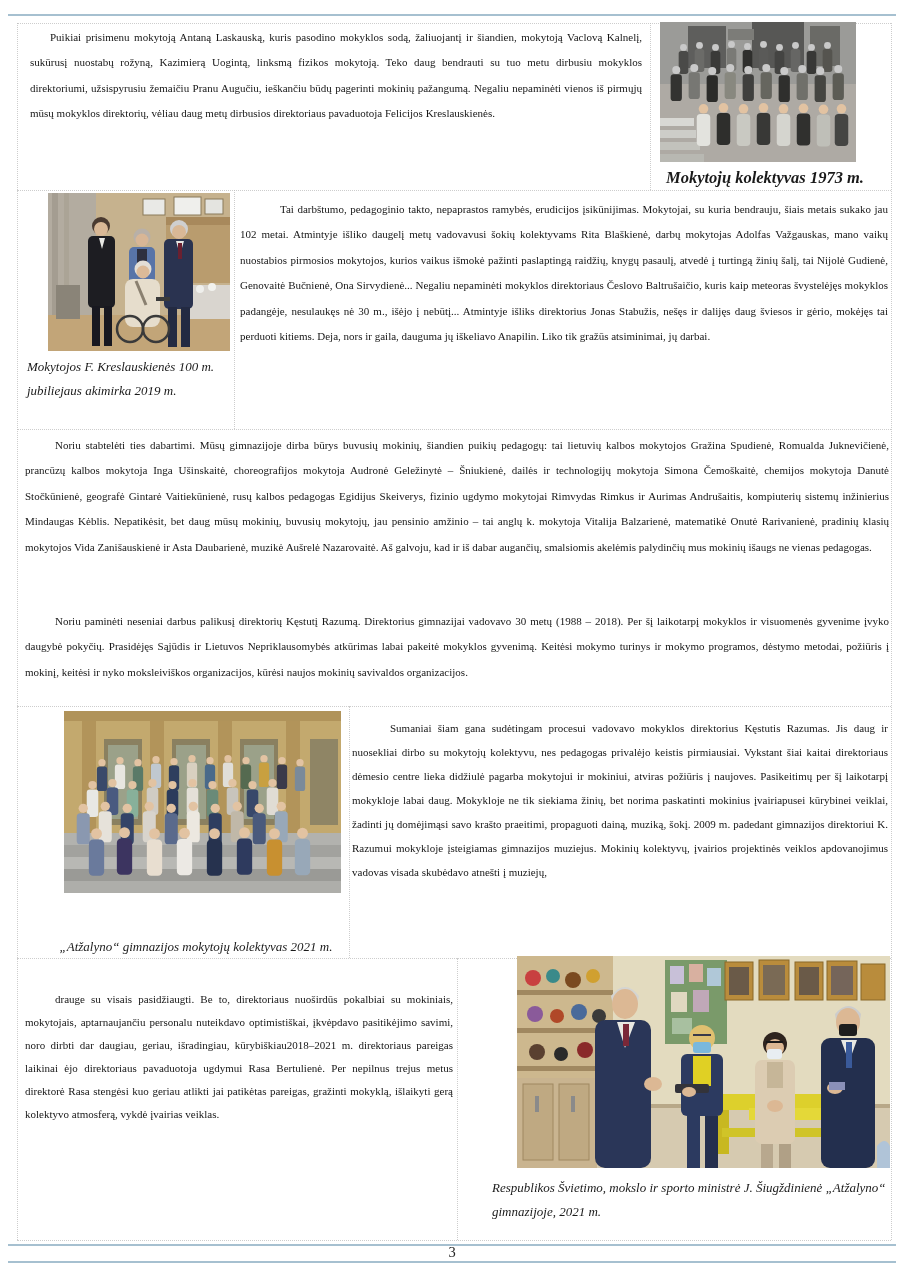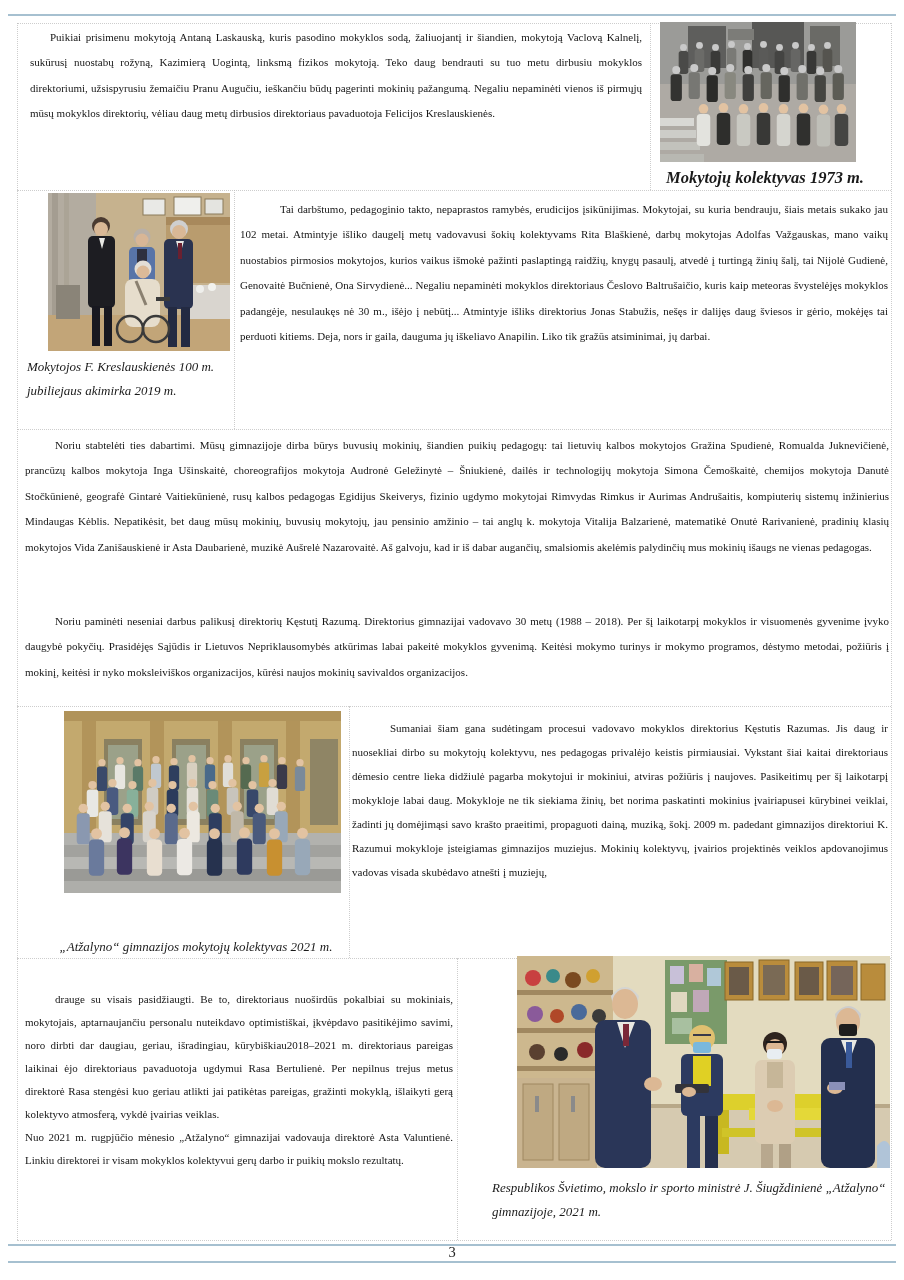--- a/index.html
+++ b/index.html
@@ -227,21 +227,20 @@
       <use href="#figB" x="202" y="112" width="17" height="58" style="color:#c89030"></use>
       <use href="#figB" x="230" y="111" width="17" height="59" style="color:#98a8b8"></use>
     </svg>
   </div>
   <div class="cap" style="left:40px;top:898px;width:312px;text-align:center;margin-top:37px;">„Atžalyno“ gimnazijos mokytojų kolektyvas 2021 m.</div>
 
   <div class="para" style="left:352px;top:716px;width:536px;text-indent:38px;line-height:24px;">Sumaniai šiam gana sudėtingam procesui vadovavo mokyklos direktorius Kęstutis Razumas. Jis daug ir nuosekliai dirbo su mokytojų kolektyvu, nes pedagogas privalėjo keistis pirmiausiai. Vykstant šiai kaitai direktoriaus dėmesio centre lieka didžiulė pagarba mokytojui ir mokiniui, atviras požiūris į naujoves. Pasikeitimų per šį laikotarpį mokykloje labai daug. Mokykloje ne tik siekiama žinių, bet norima paskatinti mokinius įvairiapusei kūrybinei veiklai, žadinti jų domėjimąsi savo krašto praeitimi, propaguoti dainą, muziką, šokį. 2009 m. padedant gimnazijos direktoriui K. Razumui mokykloje įsteigiamas gimnazijos muziejus. Mokinių kolektyvų, įvairios projektinės veiklos apdovanojimus vadovas visada skubėdavo atnešti į muziejų,</div>
 
   <div class="para" style="left:25px;top:988px;width:428px;line-height:23px;">
     <div style="text-indent:30px;">drauge su visais pasidžiaugti. Be to, direktoriaus nuoširdūs pokalbiai su mokiniais, mokytojais, aptarnaujančiu personalu nuteikdavo optimistiškai, įkvėpdavo pasitikėjimo savimi, noro dirbti dar daugiau, geriau, išradingiau, kūrybiškiau2018–2021 m. direktoriaus pareigas laikinai ėjo direktoriaus pavaduotoja ugdymui Rasa Bertulienė. Per nepilnus trejus metus direktorė Rasa stengėsi kuo geriau atlikti jai patikėtas pareigas, gražinti mokyklą, išlaikyti gerą kolektyvo atmosferą, vykdė įvairias veiklas.</div>
-    <div>Nuo 2021 m. rugpjūčio mėnesio „Atžalyno“ gimnazijai vadovauja direktorė Asta Valuntienė. Linkiu direktorei ir visam mokyklos kolektyvui gerų darbo ir puikių mokslo rezultatų.</div>
   </div>
 
   <div class="photo" style="left:517px;top:956px;width:373px;height:212px;">
     <svg width="373" height="212" viewBox="0 0 373 212">
       <rect width="373" height="212" fill="#e3dbbf"></rect>
       <rect x="0" y="150" width="373" height="62" fill="#d6cab0"></rect>
       <rect x="0" y="148" width="373" height="4" fill="#b8a888"></rect>
       <rect x="148" y="4" width="62" height="84" fill="#7a9a6a"></rect>
       <rect x="153" y="10" width="14" height="18" fill="#c8c0d8"></rect>
       <rect x="172" y="8" width="14" height="18" fill="#d8b0a0"></rect>

